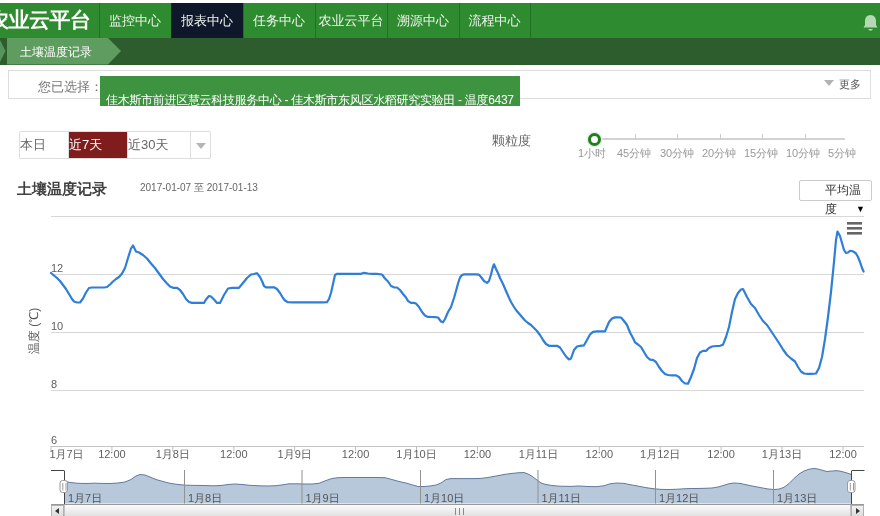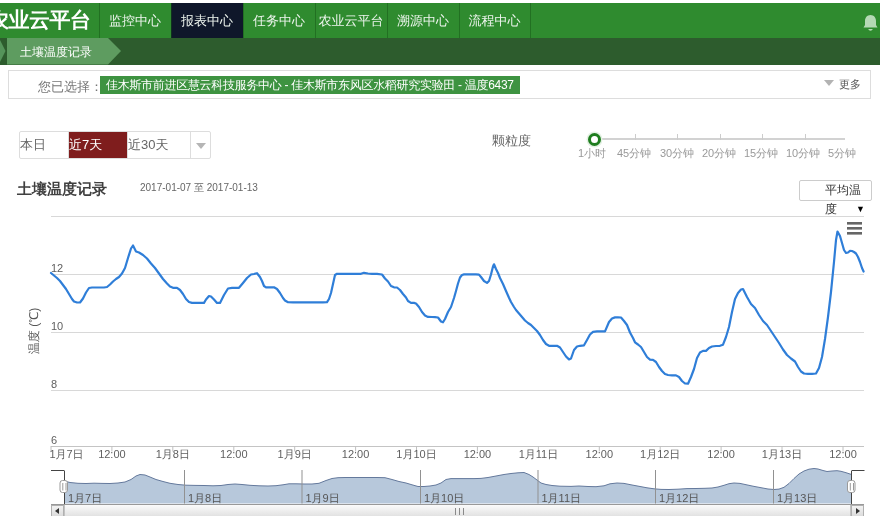--- a/index.html
+++ b/index.html
@@ -5,21 +5,21 @@
 #page{position:relative;width:880px;height:516px}
 .abs{position:absolute}
 #nav{top:3px;left:0;width:880px;height:35px;background:#2f8b2f}
 #logo{left:-12px;top:7px;font-size:21px;line-height:19px;font-weight:bold;color:#fff;letter-spacing:-0.5px;white-space:nowrap}
 .nitem{top:0;height:35px;line-height:35px;width:72px;text-align:center;color:#eef5ee;font-size:13px;border-left:1px solid rgba(20,80,20,.45)}
 .nactive{background:#0f172a}
 #crumb{top:38px;left:0;width:880px;height:26.5px;background:#2d5c2d}
 #bell{left:862px;top:11px}
 #selbox{left:8px;top:70px;width:863px;height:29px;border:1px solid #ddd;background:#fff}
 #seltxt{left:38px;top:78px;font-size:13px;color:#757575}
-#sellabel{left:100px;top:76px;height:18px;line-height:18px;padding:0 6px;background:#3e9341;color:#fff;font-size:12px;letter-spacing:-0.3px}
+#sellabel{left:100px;top:76px;height:18px;line-height:18px;padding:15px 6px;background:#3e9341;color:#fff;font-size:12px;letter-spacing:-0.3px}
 #more{left:839px;top:77px;font-size:11px;color:#555}
 #moretri{left:824px;top:80px;width:0;height:0;border:5px solid transparent;border-top:6.5px solid #b3b3b3;border-bottom:none}
 #btng{left:19px;top:131px;height:28px;border:1px solid #ddd;border-radius:2px;display:flex}
 .btn{height:26px;line-height:26px;font-size:13px;color:#666;border-left:1px solid #ddd}
 .b1{width:48px;border-left:none}
 .b2{width:59px;background:#7f1d1d;color:#fff}
 .b3{width:63px}
 .b4{width:20px;position:relative}
 .caret{position:absolute;left:5px;top:11px;width:0;height:0;border:5px solid transparent;border-top:6px solid #b5b5b5;border-bottom:none}
 #gran{left:492px;top:132px;font-size:13px;color:#666}

